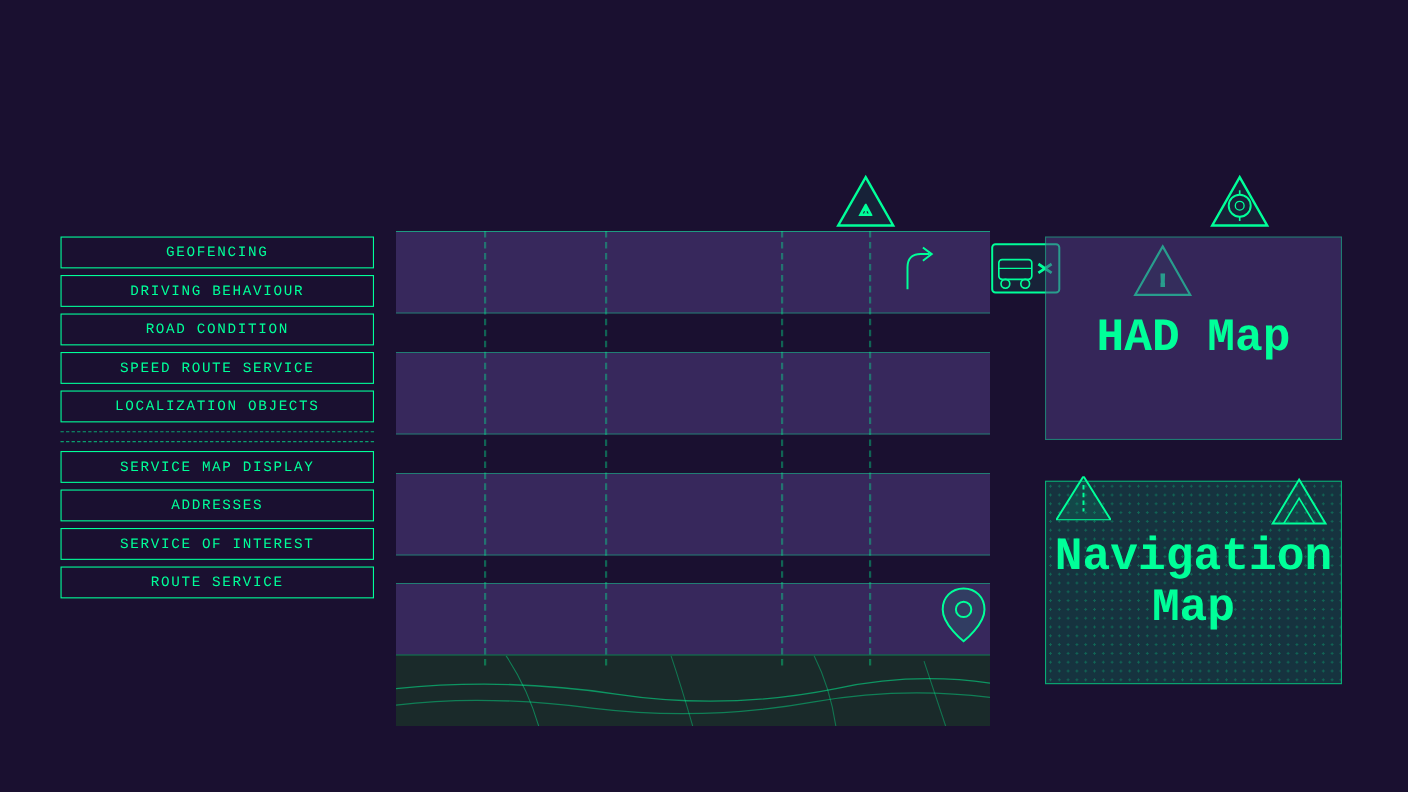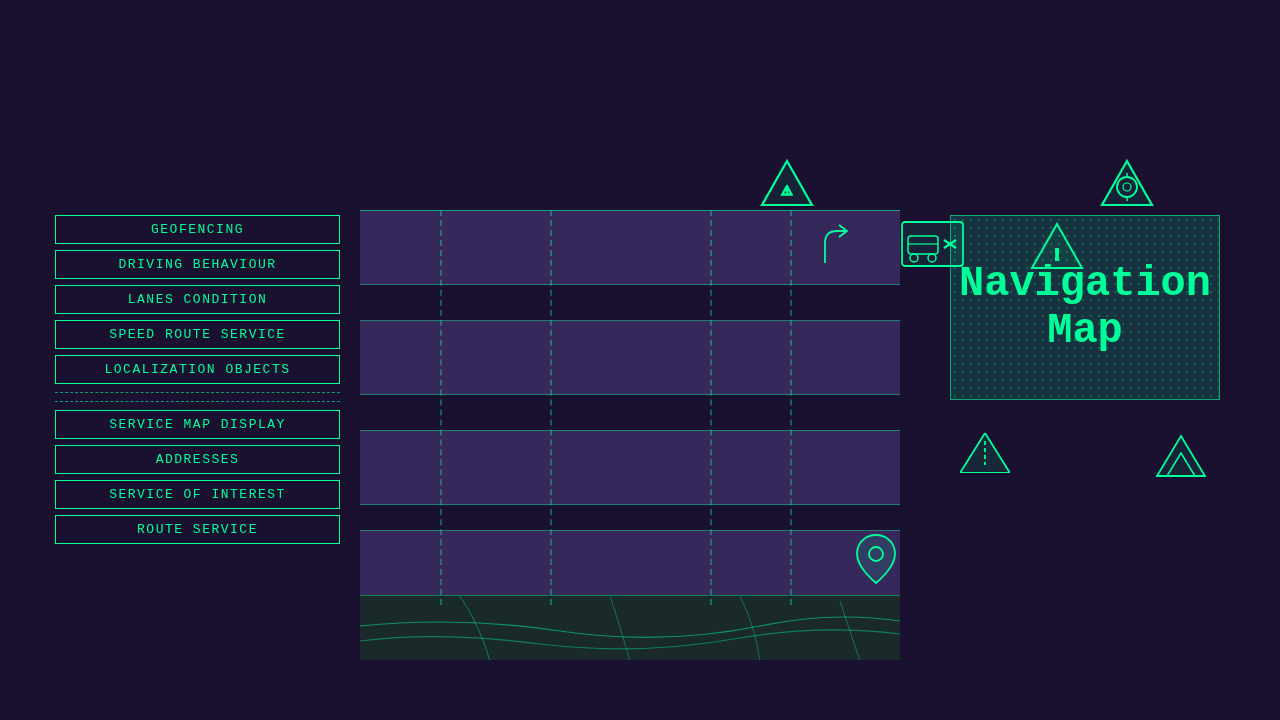--- a/index.html
+++ b/index.html
@@ -130,20 +130,21 @@
 
     .nav-map-box {
       background: rgba(0, 255, 153, 0.15);
       border: 1.5px solid rgba(0,255,153,0.6);
       height: 185px;
       display: flex;
       align-items: center;
       justify-content: center;
       position: relative;
       overflow: hidden;
+      margin-top: 37px;
     }
 
     .nav-map-box::before {
       content: '';
       position: absolute;
       inset: 0;
       background-image: radial-gradient(circle, #00ff99 1px, transparent 1px);
       background-size: 8px 8px;
       opacity: 0.25;
     }
@@ -170,21 +171,21 @@
       stroke-width: 1.8;
     }
   </style>
 </head>
 <body>
 
 <div class="sidebar">
   <div class="sidebar-group">
     <button class="sidebar-btn">GEOFENCING</button>
     <button class="sidebar-btn">DRIVING BEHAVIOUR</button>
-    <button class="sidebar-btn">LANES CONDITION</button>
+    <button class="sidebar-btn">ROAD CONDITION</button>
     <button class="sidebar-btn">SPEED ROUTE SERVICE</button>
     <button class="sidebar-btn">LOCALIZATION OBJECTS</button>
   </div>
   <hr class="sidebar-divider">
   <div class="sidebar-group">
   </div>
   <hr class="sidebar-divider">
   <div class="sidebar-group">
     <button class="sidebar-btn">SERVICE MAP DISPLAY</button>
     <button class="sidebar-btn">ADDRESSES</button>
@@ -283,16 +284,19 @@
   <div class="icon-container" style="left:495px; top:378px;">
     <svg width="42" height="52" viewBox="0 0 42 52" fill="none" xmlns="http://www.w3.org/2000/svg" stroke="#00ff99" stroke-width="2">
       <path d="M21 2 C10 2 2 10 2 21 C2 35 21 50 21 50 C21 50 40 35 40 21 C40 10 32 2 21 2 Z" fill="rgba(0,255,153,0.1)"></path>
       <circle cx="21" cy="21" r="7" fill="none"></circle>
     </svg>
   </div>
 
 </div>
 
 <div class="right-panel">
+  <div class="had-map-box">
+    <span class="label">HAD Map</span>
+  </div>
   <div class="nav-map-box">
     <span class="label">Navigation<br>Map</span>
   </div>
 </div>
 
 </body></html>

